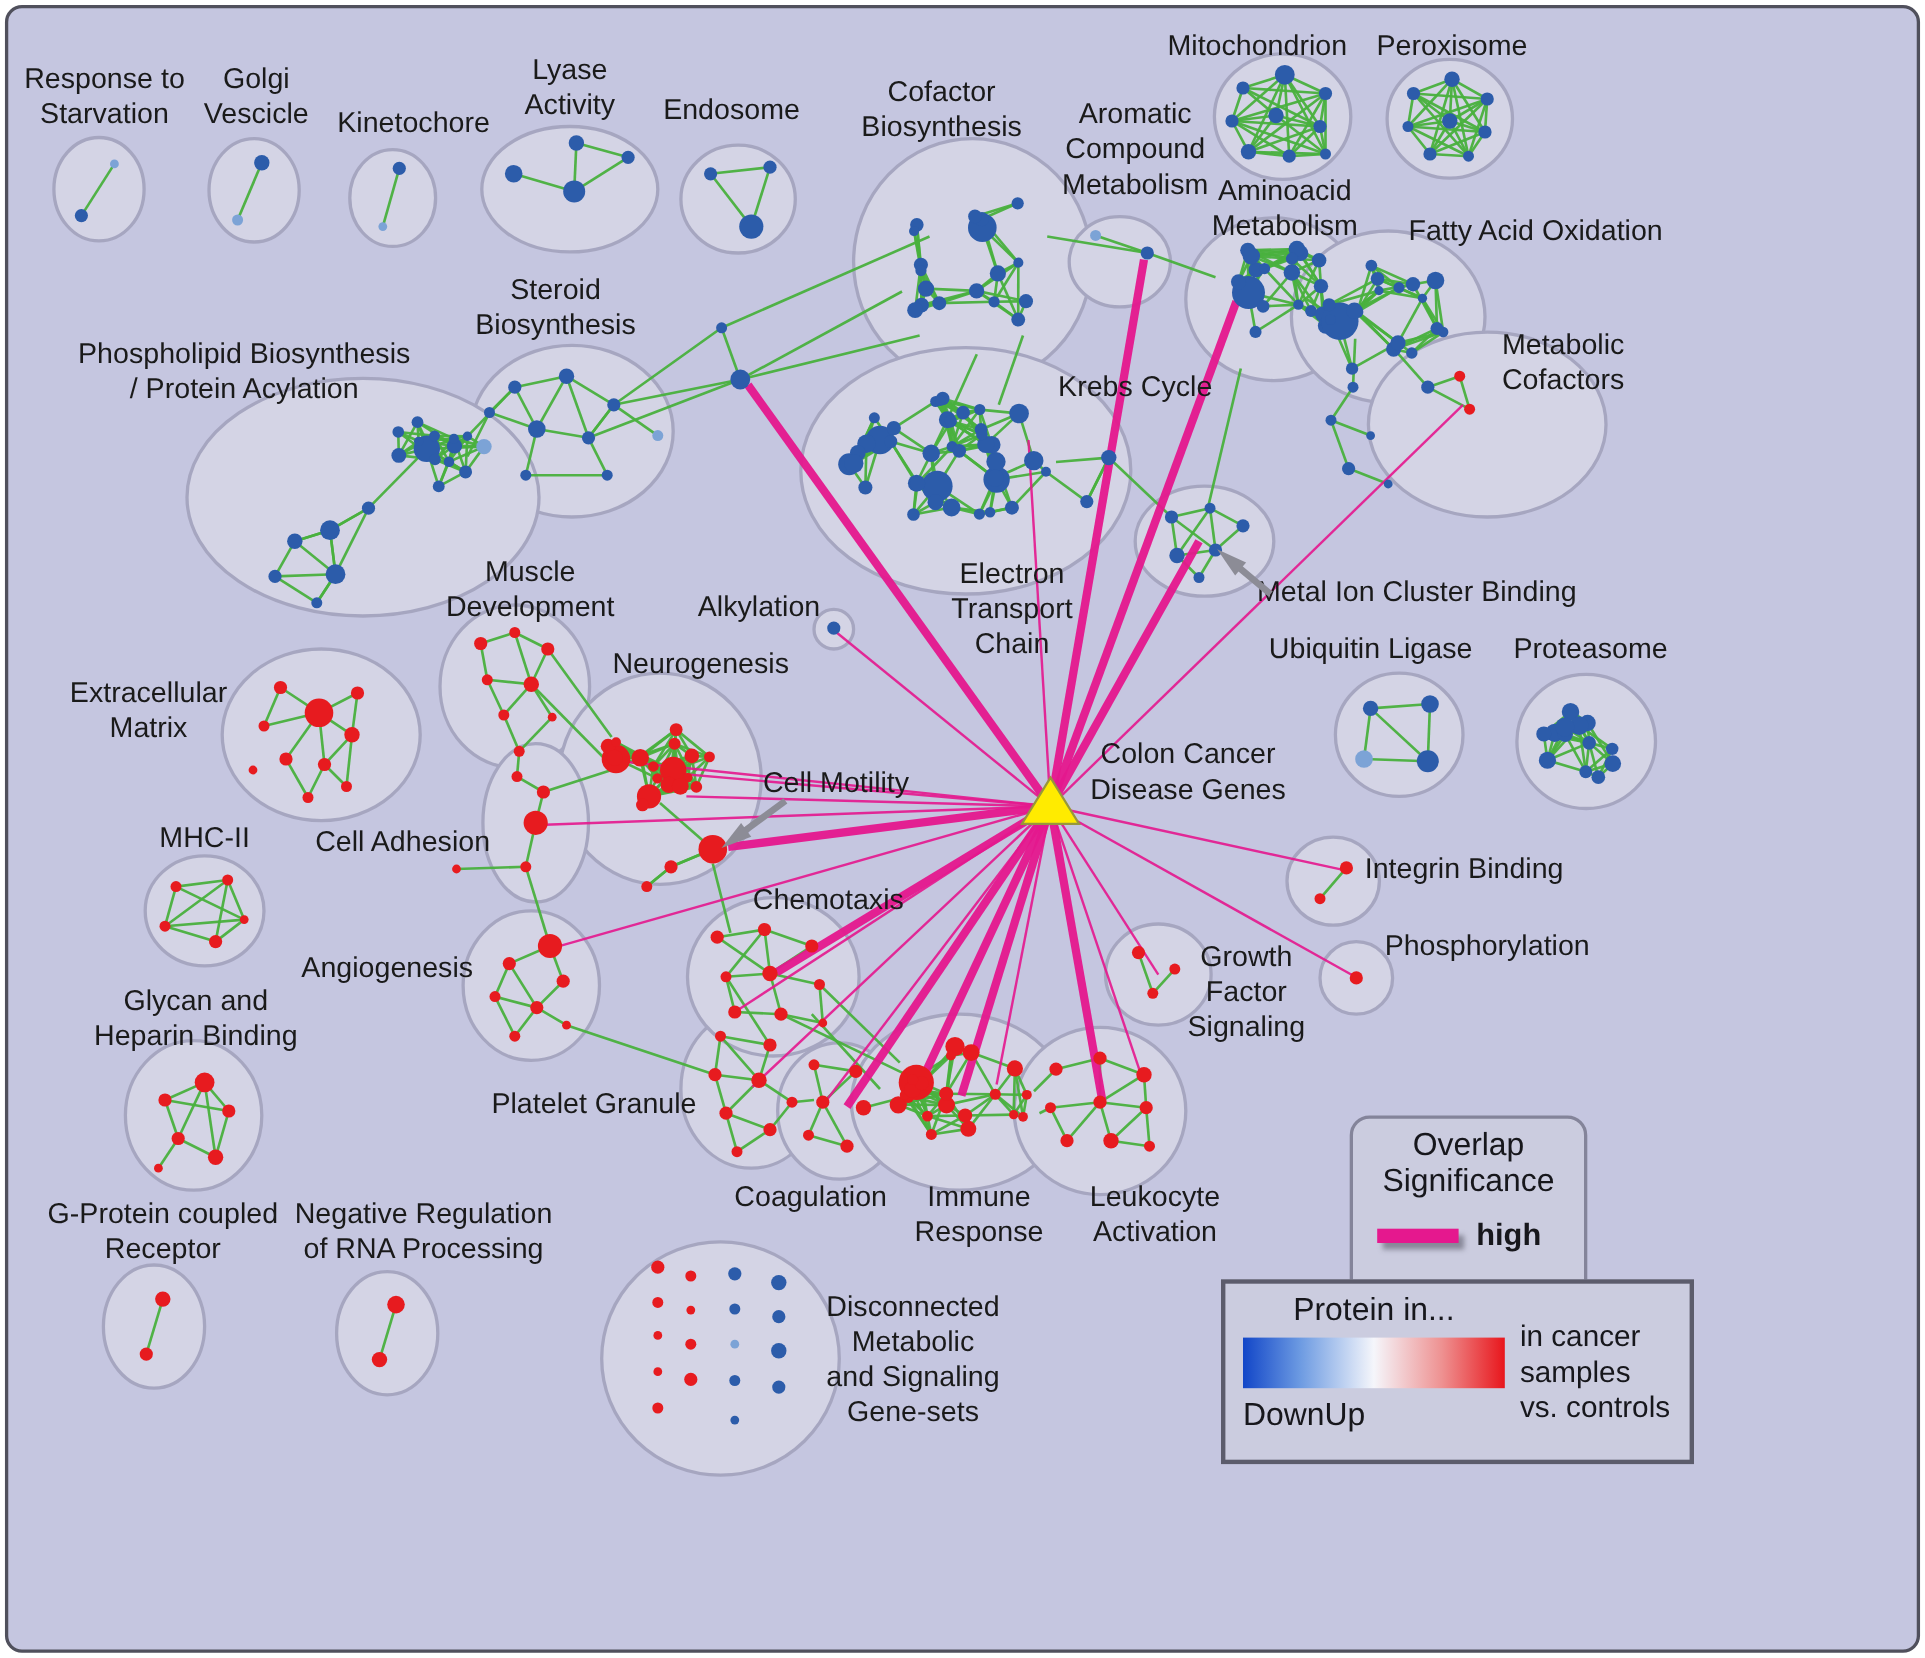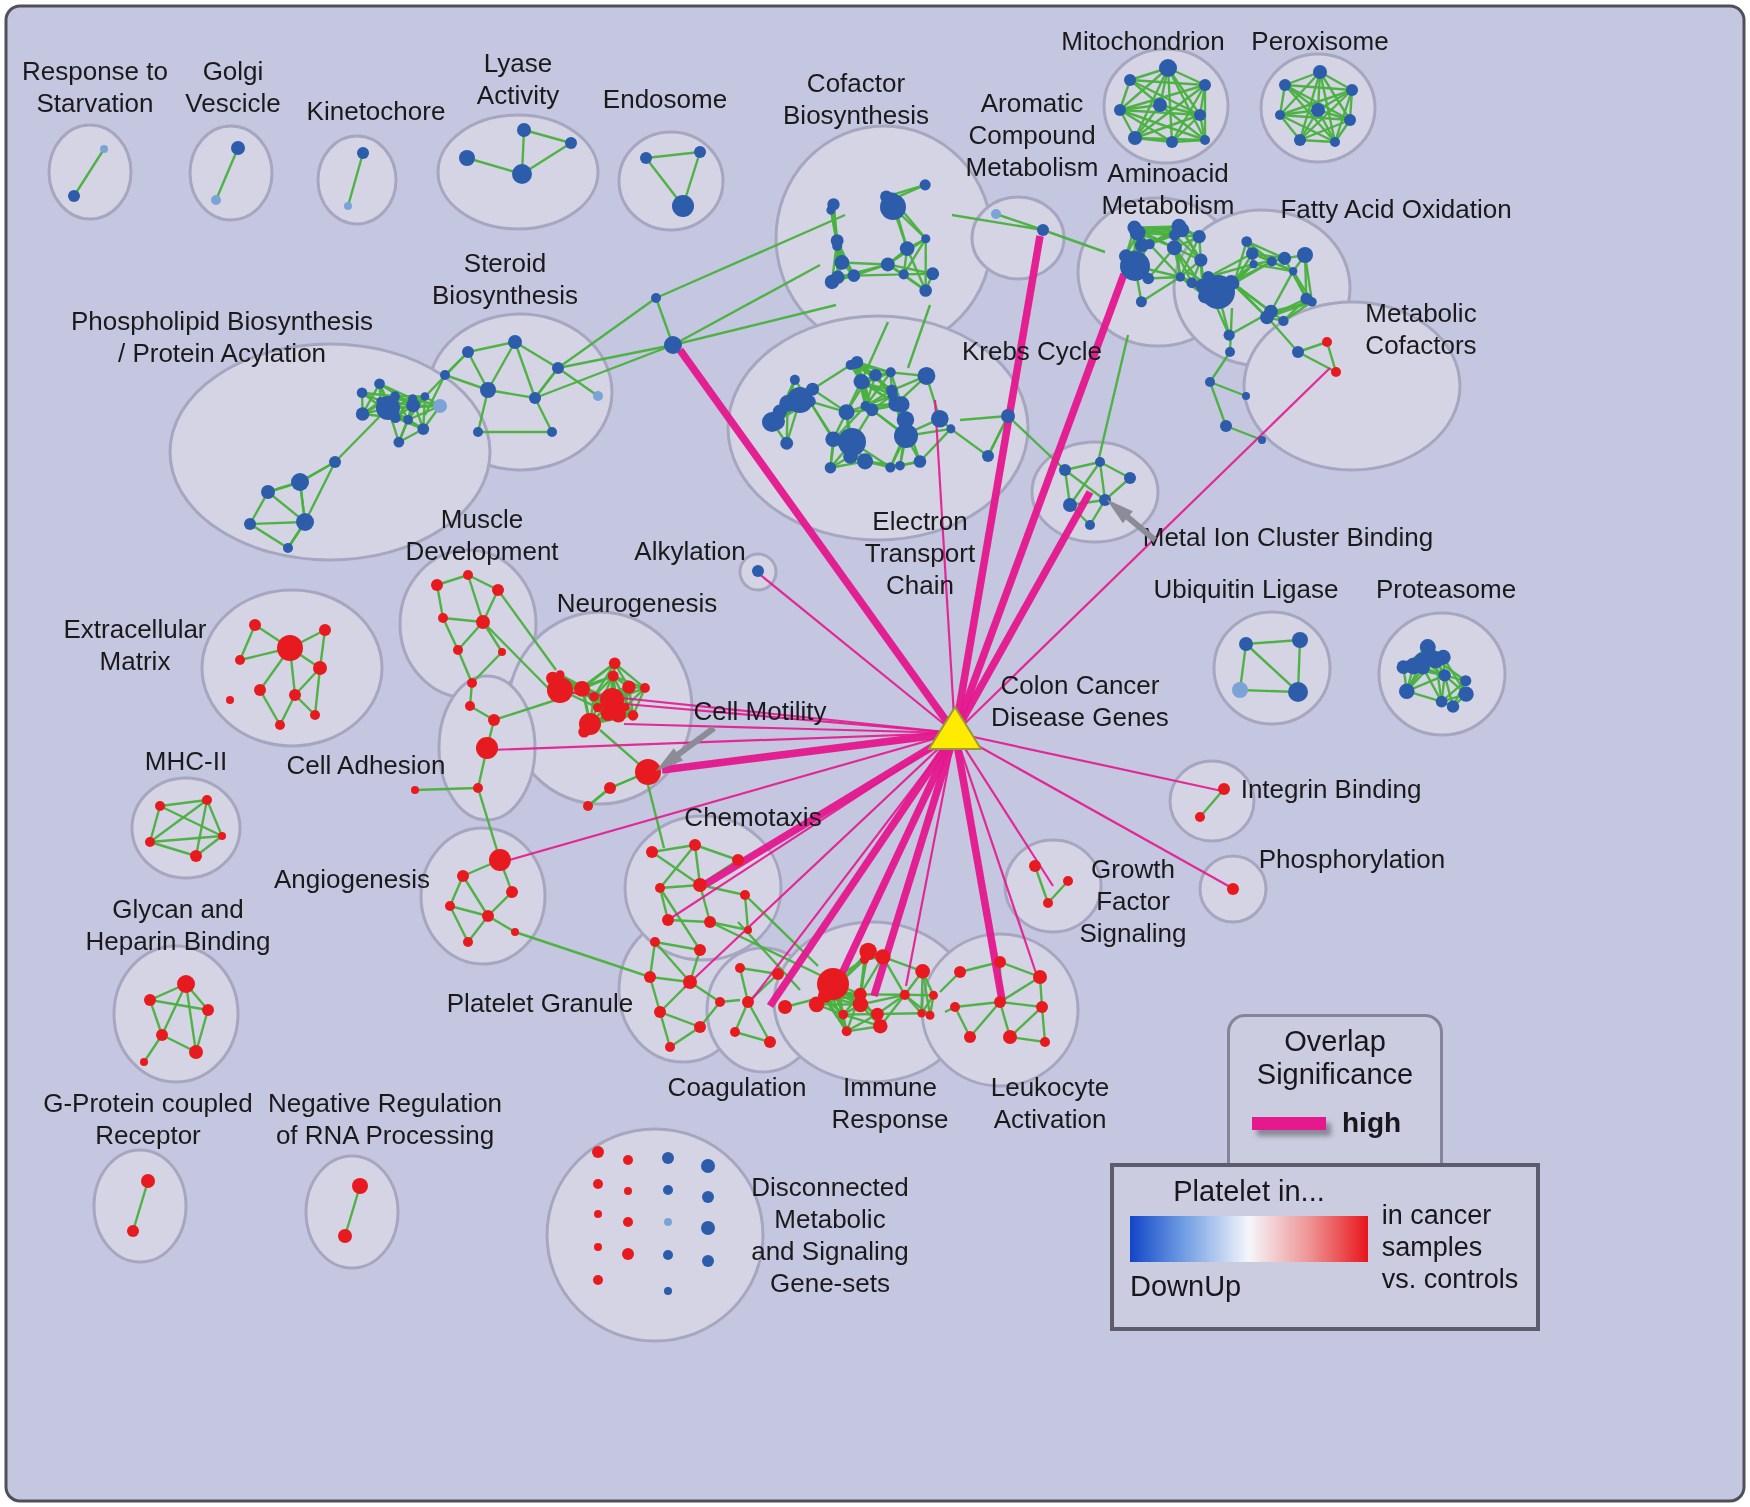--- a/index.html
+++ b/index.html
@@ -1310,21 +1310,21 @@
       <span>high</span>
     </div>
     <div class="lg-row" style="margin-top:34px;">
       <div class="bar-mod"></div>
       <span>moderate</span>
     </div>
   </div>
 
   <div class="legend-box legend-enriched">
     <div class="le-left">
-      <div class="le-title">Platelet in...</div>
+      <div class="le-title">Protein in...</div>
       <div class="le-grad"></div>
       <div class="le-downup">
         <span>Down</span>
         <span>Up</span>
       </div>
     </div>
     <div class="le-note">in cancer
 samples
 vs. controls</div>
   </div>

